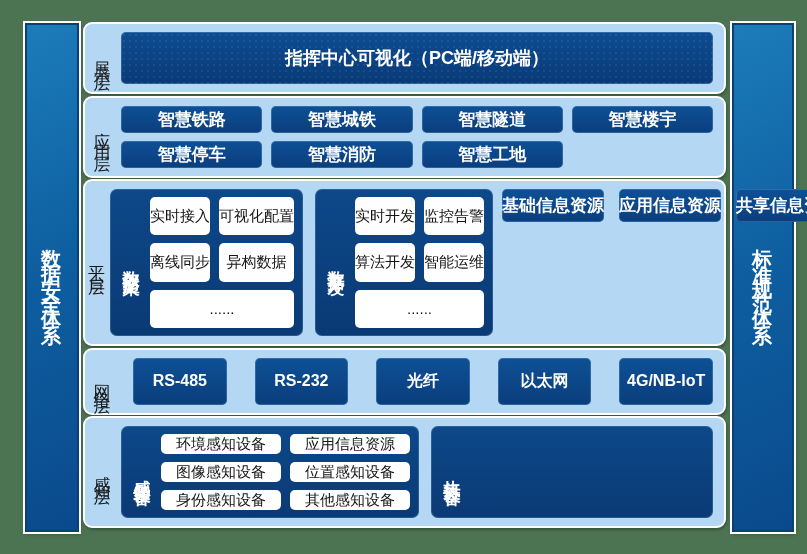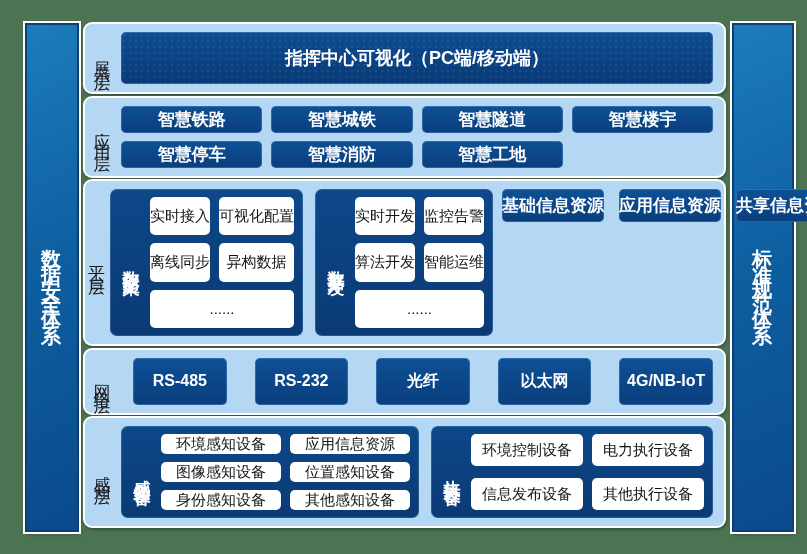--- a/index.html
+++ b/index.html
@@ -222,25 +222,19 @@
             <div class="white-box">位置感知设备</div>
             <div class="white-box">身份感知设备</div>
             <div class="white-box">其他感知设备</div>
           </div>
         </div>
 
         <div class="sub-panel execution">
           <div class="sub-label-col">
             <span class="sub-label">执行设备</span>
           </div>
-          <div class="sub-grid grid-2x2">
-            <div class="white-box">环境控制设备</div>
-            <div class="white-box">电力执行设备</div>
-            <div class="white-box">信息发布设备</div>
-            <div class="white-box">其他执行设备</div>
-          </div>
         </div>
 
       </div>
     </div>
 
   </div>
 </div>
 
 </body></html>

